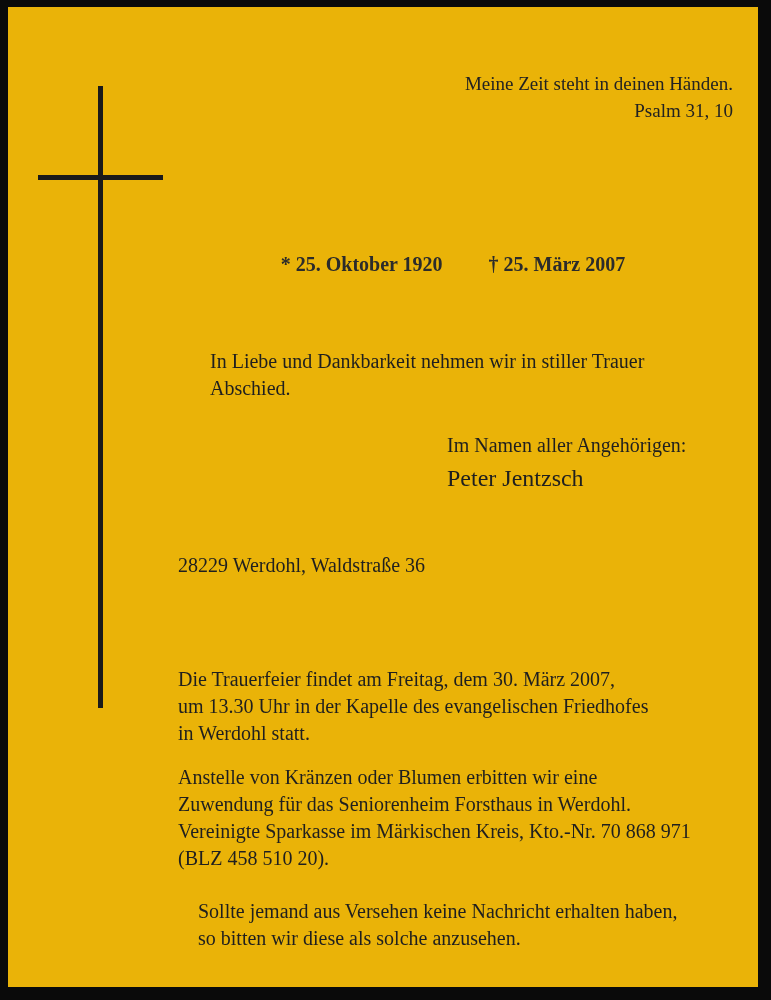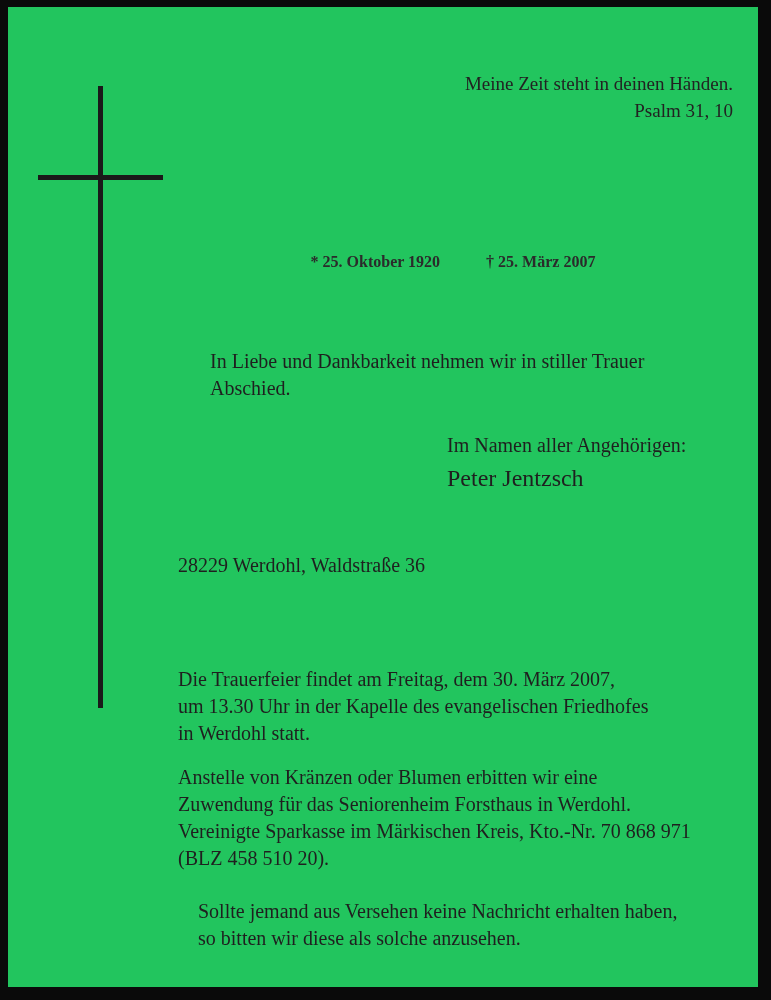--- a/index.html
+++ b/index.html
@@ -13,21 +13,21 @@
     background: #0a0a0a;
     font-family: "Liberation Serif", "DejaVu Serif", serif;
     overflow: hidden;
   }
   .page {
     position: absolute;
     left: 8px;
     top: 7px;
     width: 750px;
     height: 980px;
-    background: #22c55e;
+    background: #eab308;
   }
   .psalm {
     position: absolute;
     top: 63px;
     right: 25px;
     text-align: right;
     font-size: 19px;
     line-height: 27px;
     color: #222222;
   }
@@ -64,21 +64,21 @@
     white-space: nowrap;
   }
   .dates {
     position: absolute;
     left: 145px;
     top: 246px;
     width: 600px;
     display: flex;
     justify-content: center;
     gap: 46px;
-    font-size: 16px;
+    font-size: 20px;
     font-weight: bold;
     color: #2b2b2b;
     white-space: nowrap;
   }
   .para {
     position: absolute;
     font-size: 20px;
     line-height: 27px;
     color: #1f1f1f;
     white-space: pre-line;

